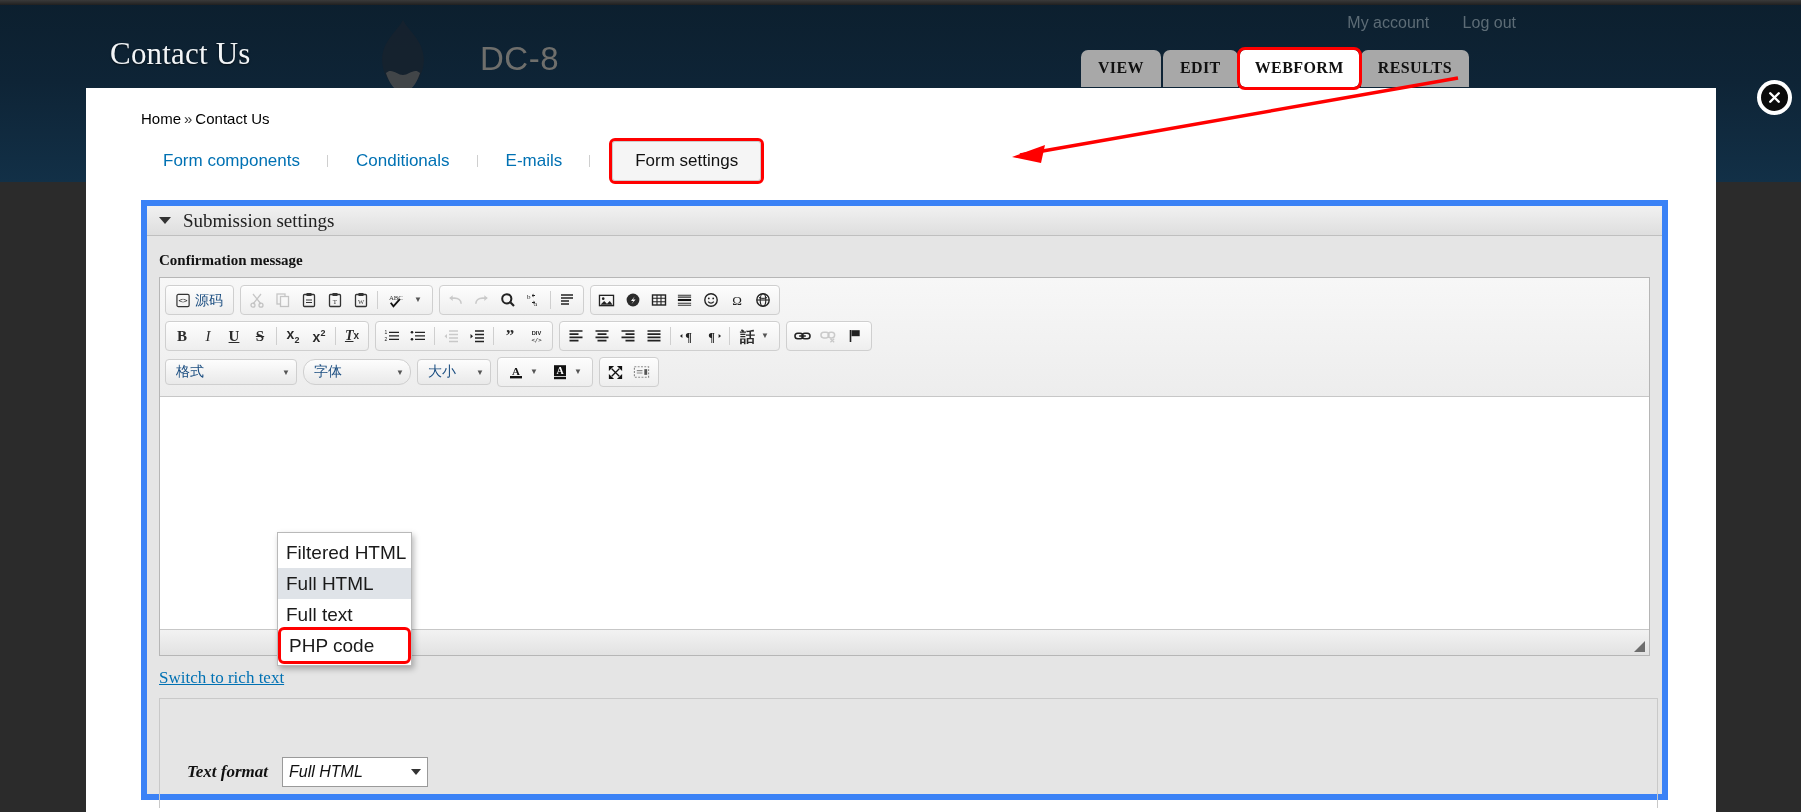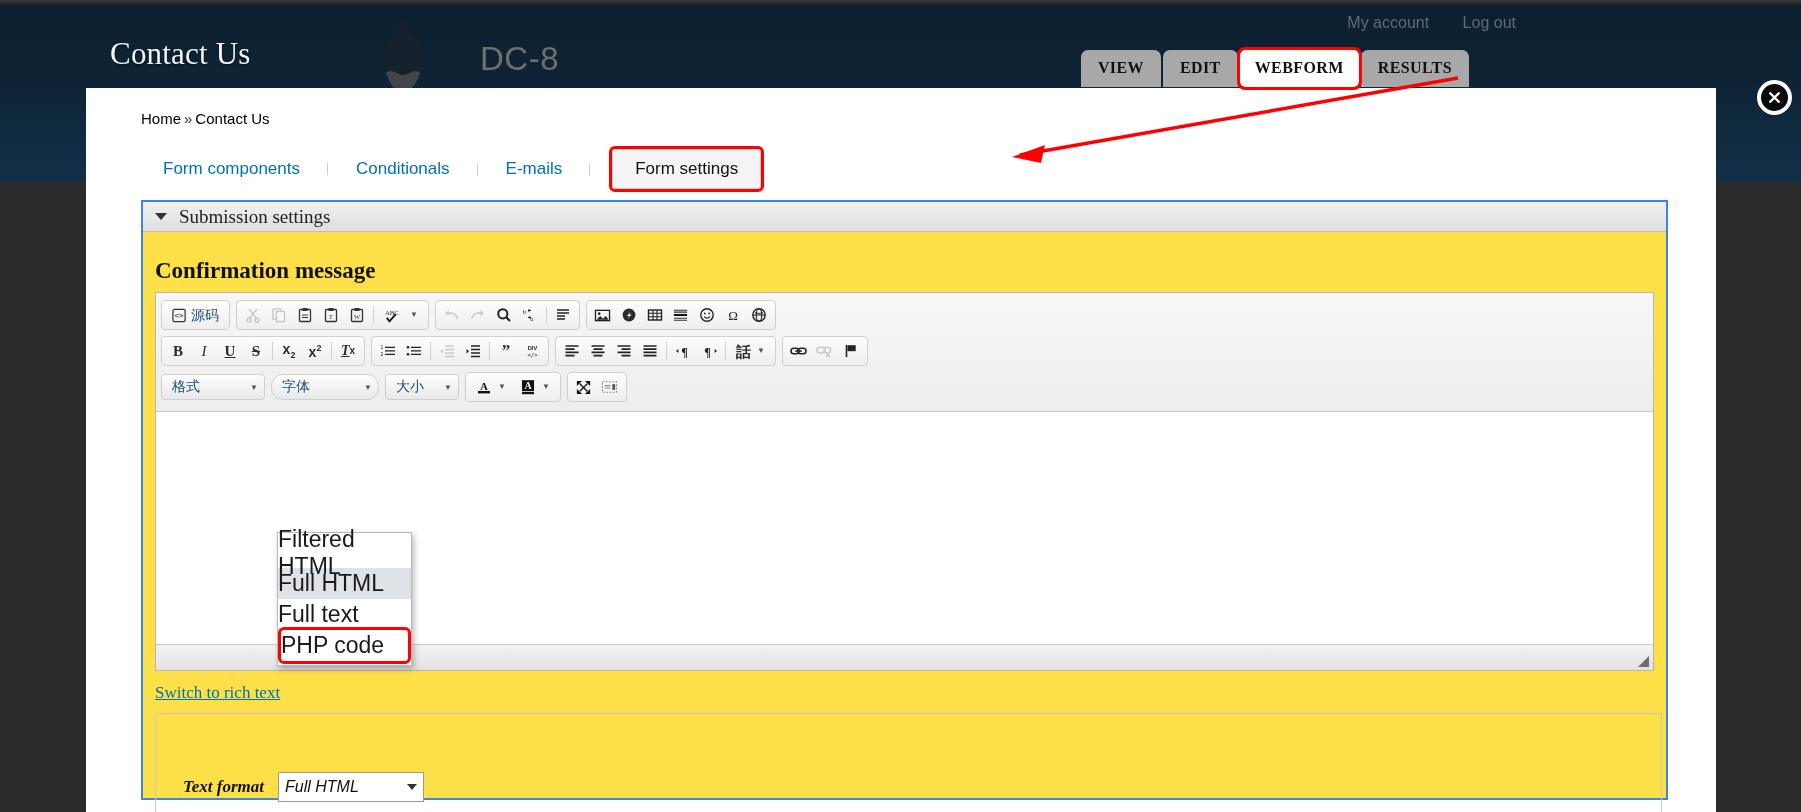--- a/index.html
+++ b/index.html
@@ -75,21 +75,21 @@
   }
   .breadcrumb {
     position: absolute; left: 55px; top: 22px;
     font-size: 15px; color: #0071b3;
   }
   .breadcrumb a { color: #000000; text-decoration: none; }
   .breadcrumb .sep { color: #333; margin: 0 3px; }
 
   
   .sec-tabs {
-    position: absolute; left: 55px; top: 60px;
+    position: absolute; left: 55px; top: 52px;
     display: flex; align-items: center; height: 42px;
   }
   .stab {
     font-size: 17px; color: #0071b3;
     padding: 0 28px;
     position: relative;
   }
   .stab:first-child { padding-left: 22px; }
   .stab .divider {
     position: absolute; right: 0; top: 4px; bottom: 4px; width: 1px;
@@ -101,43 +101,43 @@
     outline: 3px solid #ff0000;
     padding: 9px 22px;
     margin-left: 22px;
     border-radius: 3px;
   }
 
   
   .fieldset {
     position: absolute; left: 55px; top: 112px;
     width: 1527px; height: 600px;
-    border: 2px solid #3b82f6;
-    background: #fde047;
+    border: 6px solid #3b82f6;
+    background: #e5e5e5;
   }
   .fieldset-legend {
     height: 30px;
     background: linear-gradient(180deg,#f1f1f1,#dedede);
     border-bottom: 1px solid #bfbfbf;
     display: flex; align-items: center;
     padding-left: 12px;
     font-family: "Liberation Serif", serif;
     font-size: 19px; color: #222;
   }
   .caret {
     width: 0; height: 0;
     border-left: 6px solid transparent;
     border-right: 6px solid transparent;
     border-top: 7px solid #333;
     margin-right: 12px;
   }
   .field-label {
-    margin: 26px 0 8px 12px;
+    margin: 16px 0 8px 12px;
     font-family: "Liberation Serif", serif;
-    font-weight: bold; font-size: 23px; color: #111;
+    font-weight: bold; font-size: 15px; color: #111;
   }
 
   
   .ckeditor {
     margin: 0 12px;
     border: 1px solid #b6b6b6;
     background: #fff;
   }
   .ck-toolbar {
     background: linear-gradient(180deg,#f7f7f7,#ededed);
@@ -165,21 +165,21 @@
   .ck-sep { width: 1px; height: 18px; background: #cfcfcf; margin: 0 3px; }
   .ck-arrow { font-size: 8px; margin-left: 2px; color: #555; }
   .ck-src-label { font-size: 14px; color: #1a4d80; font-family: "Liberation Sans", sans-serif; }
   .ck-combo {
     display: flex; align-items: center; justify-content: space-between;
     border: 1px solid #cfcfcf; border-radius: 4px;
     background: linear-gradient(180deg,#fdfdfd,#e9e9e9);
     height: 26px; padding: 0 6px 0 10px;
     font-size: 14px; color: #1a4d80;
   }
-  .ck-combo.w1 { width: 104px; }
+  .ck-combo.w1 { width: 132px; }
   .ck-combo.w2 { width: 108px; border-radius: 12px; }
   .ck-combo.w3 { width: 74px; }
   .ck-combo .cb-arrow { font-size: 8px; color: #555; margin-left: 8px; }
 
   .ck-body {
     height: 232px; background: #fff;
   }
   .ck-footer {
     height: 26px;
     background: linear-gradient(180deg,#f2f2f2,#e2e2e2);
@@ -238,21 +238,22 @@
     position: absolute; left: 277px; top: 532px;
     width: 135px;
     background: #fff;
     border: 1px solid #b9b9b9;
     box-shadow: 2px 3px 6px rgba(0,0,0,.28);
     z-index: 60;
     padding: 4px 0;
   }
   .dd-item {
     height: 31px; display: flex; align-items: center;
-    font-size: 23px; color: #1a1a1a;
+    padding-left: 8px;
+    font-size: 19px; color: #1a1a1a;
     font-family: "Liberation Sans", sans-serif;
   }
   .dd-item.selected { background: #dfe3e8; }
   .dd-item.boxed {
     outline: 3px solid #ff0000;
     margin: 0 3px; 
     border-radius: 3px;
     position: relative; z-index: 2;
   }
 

